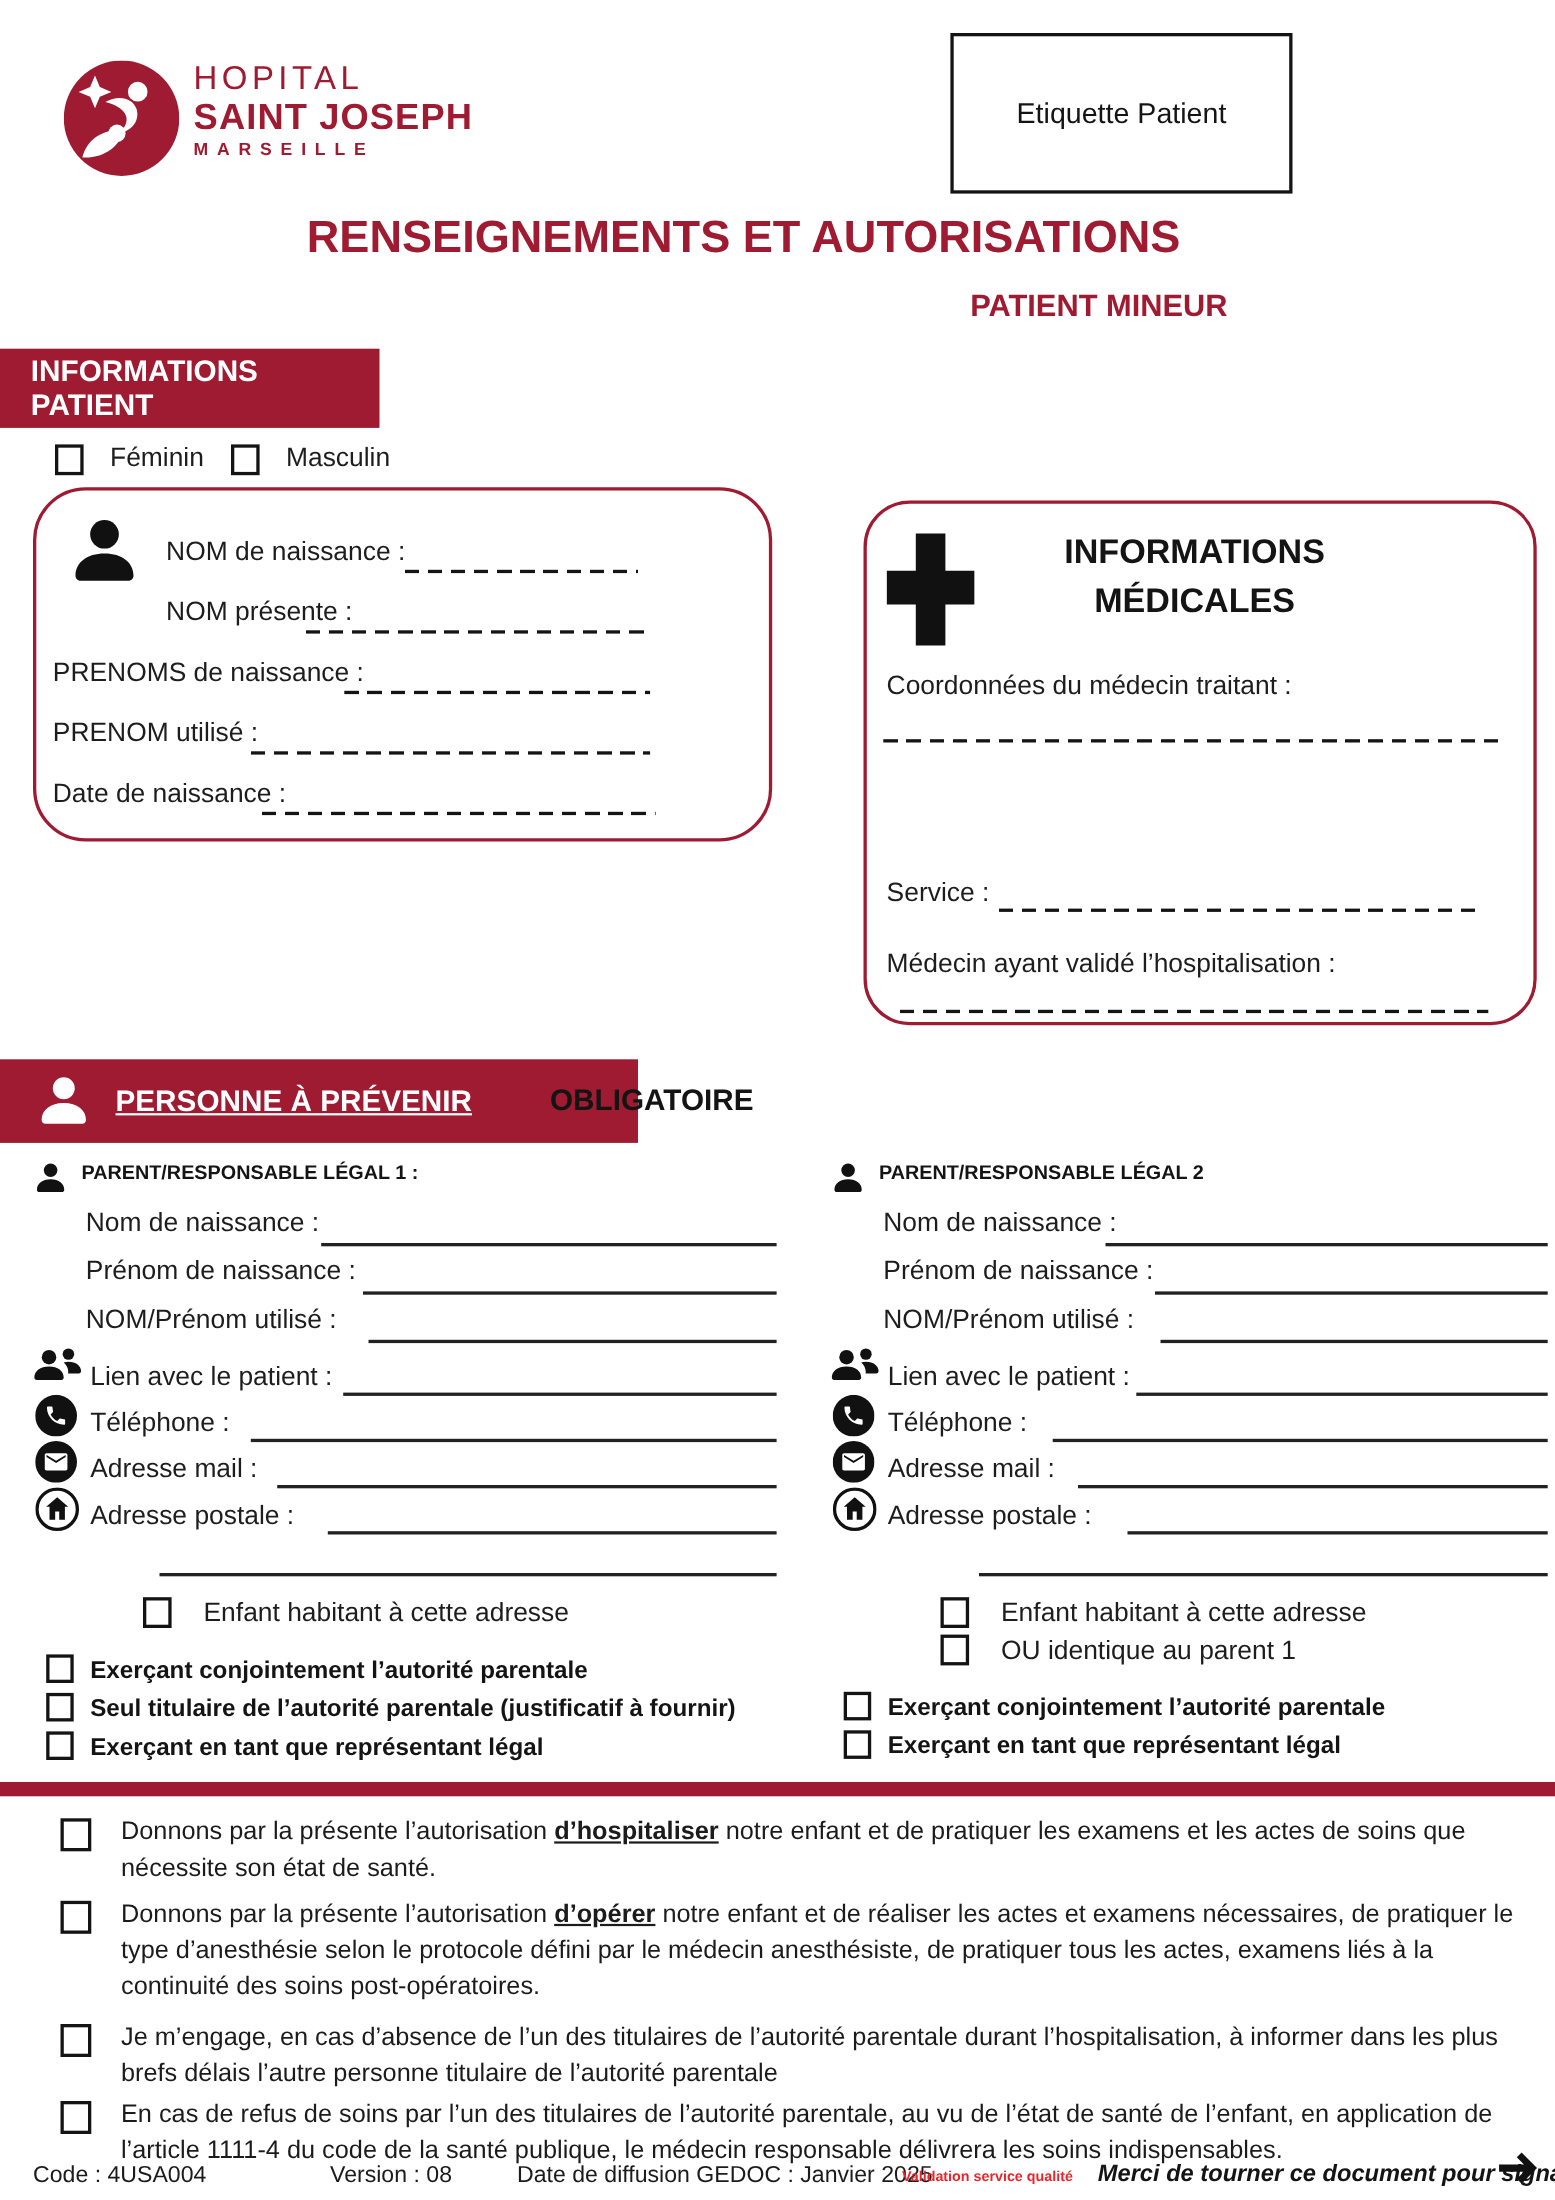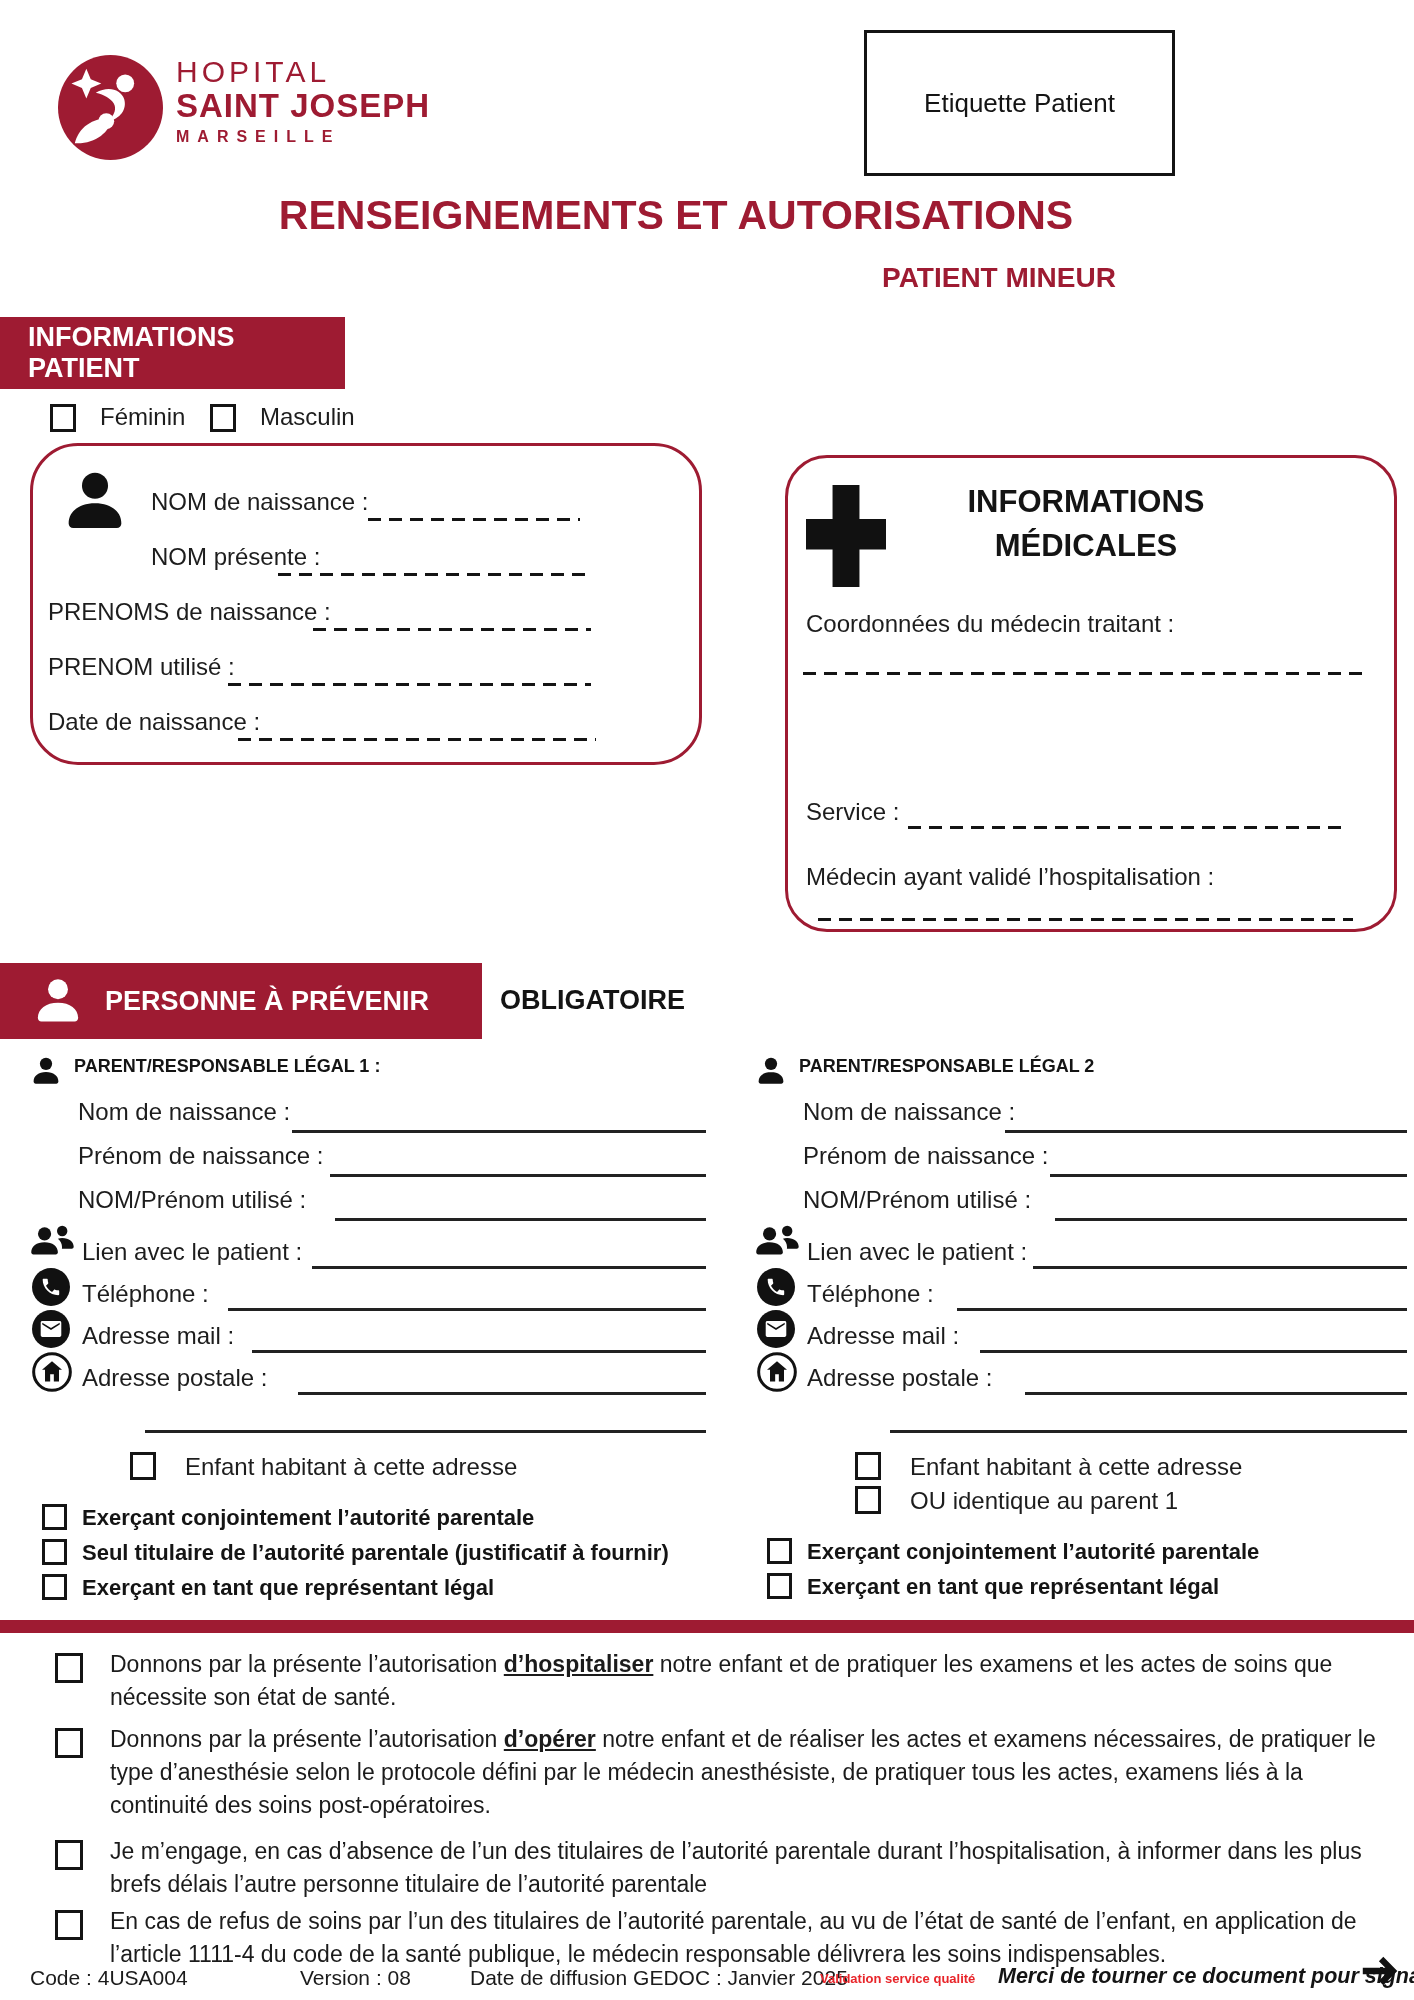--- a/index.html
+++ b/index.html
@@ -84,21 +84,21 @@
     <div class="abs" style="left:118px;top:26px;width:360px;text-align:center;font-size:31px;font-weight:800;color:#141414;">INFORMATIONS</div>
     <div class="abs" style="left:118px;top:70px;width:360px;text-align:center;font-size:31px;font-weight:800;color:#141414;">MÉDICALES</div>
     <div class="abs lbl" style="left:18px;top:152px;">Coordonnées du médecin traitant :</div>
     <div class="abs dash" style="left:15px;top:214px;width:560px;"></div>
     <div class="abs lbl" style="left:18px;top:340px;">Service :</div>
     <div class="abs dash" style="left:120px;top:368px;width:440px;"></div>
     <div class="abs lbl" style="left:18px;top:405px;">Médecin ayant validé l’hospitalisation :</div>
     <div class="abs dash" style="left:30px;top:460px;width:535px;"></div>
   </div>
 
-  <div class="abs banner" style="left:0;top:963px;width:482px;height:76px;font-size:27px;box-sizing:border-box;">
+  <div class="abs banner" style="left:0;top:963px;width:580px;height:76px;font-size:27px;box-sizing:border-box;text-decoration:underline;">
     <span class="abs" style="left:32px;top:10px;width:52px;height:56px;">
       <svg viewBox="0 0 24 24" width="52" height="56" fill="#fff">
         <circle cx="12" cy="6.6" r="4.6"></circle>
         <path d="M12 12.8c-5.6 0-9.3 2.9-9.3 7.1 0 .9.7 1.6 1.6 1.6h15.4c.9 0 1.6-.7 1.6-1.6 0-4.2-3.7-7.1-9.3-7.1z"></path>
       </svg>
     </span>
     <span style="margin-left:105px;">PERSONNE À PRÉVENIR</span>
   </div>
   <div class="abs" style="left:500px;top:985px;font-size:27px;font-weight:800;color:#141414;">OBLIGATOIRE</div>
 

